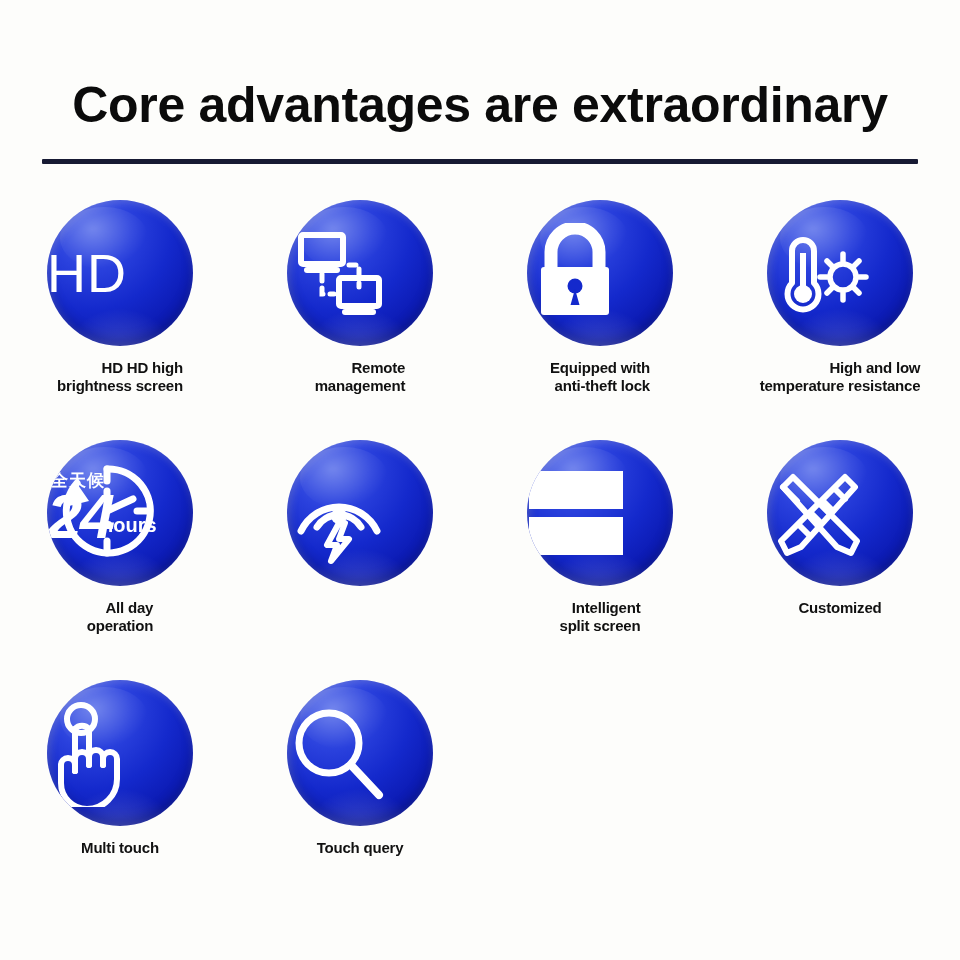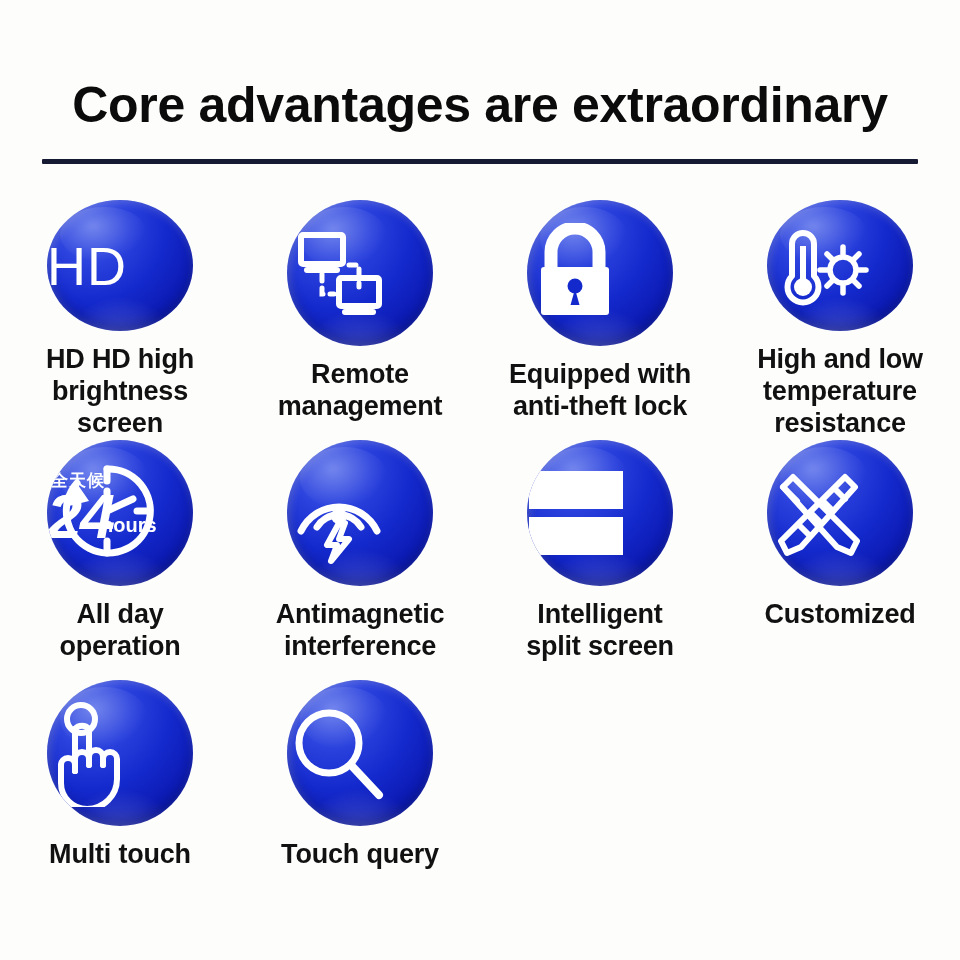--- a/index.html
+++ b/index.html
@@ -63,22 +63,22 @@
   }
   .badge svg{display:block;position:relative;z-index:2;}
   .hd-text{
     position:relative;z-index:2;
     color:#fff;font-size:54px;font-weight:400;letter-spacing:1px;
     font-family:"Liberation Sans","DejaVu Sans",sans-serif;
     line-height:1;
   }
   .caption{
     margin-top:13px;
-    text-align:center;
-    font-size:27px;
+    text-align:right;
+    font-size:15px;
     font-weight:700;
     color:#111;
     line-height:1.18;
     letter-spacing:-0.2px;
     white-space:pre-line;
     font-family:"Liberation Sans","DejaVu Sans",sans-serif;
   }
 
   
   .allday{position:relative;z-index:2;width:118px;height:108px;}
@@ -210,22 +210,20 @@
       <div class="badge">
         <svg width="104" height="104" viewBox="0 0 104 104" fill="none">
           <g stroke="#ffffff" stroke-width="7" fill="none" stroke-linecap="round">
             <path d="M14 70 A42 42 0 0 1 90 70"></path>
             <path d="M30 66 A26 26 0 0 1 74 66"></path>
           </g>
           <circle cx="52" cy="55" r="8" fill="#ffffff"></circle>
           <path d="M52 62 L40 84 h10 l-6 16 L62 78 H52 l6 -16 Z" fill="none" stroke="#ffffff" stroke-width="6" stroke-linejoin="round"></path>
         </svg>
       </div>
-      <div class="caption">Antimagnetic
-interference</div>
     </div>
 
 
     <div class="cell">
       <div class="badge">
         <svg width="98" height="88" viewBox="0 0 98 88" fill="none">
           <rect x="2" y="2" width="94" height="38" fill="#ffffff"></rect>
           <rect x="2" y="48" width="94" height="38" fill="#ffffff"></rect>
         </svg>
       </div>

